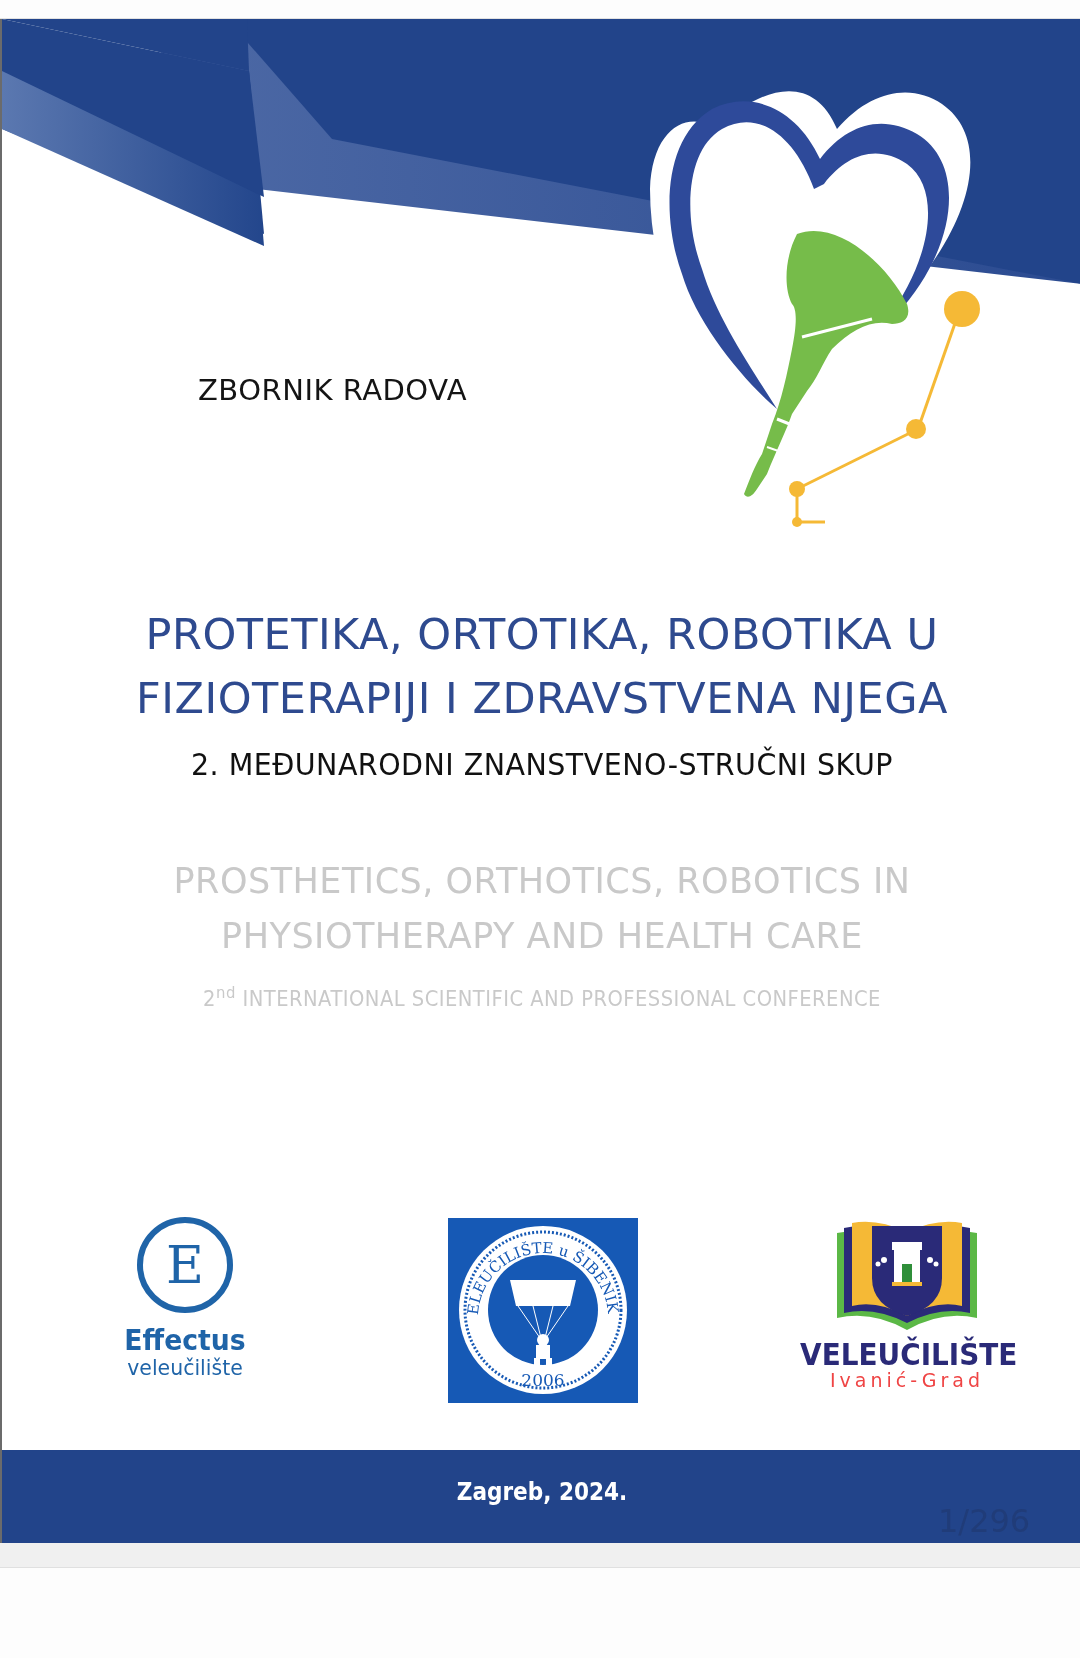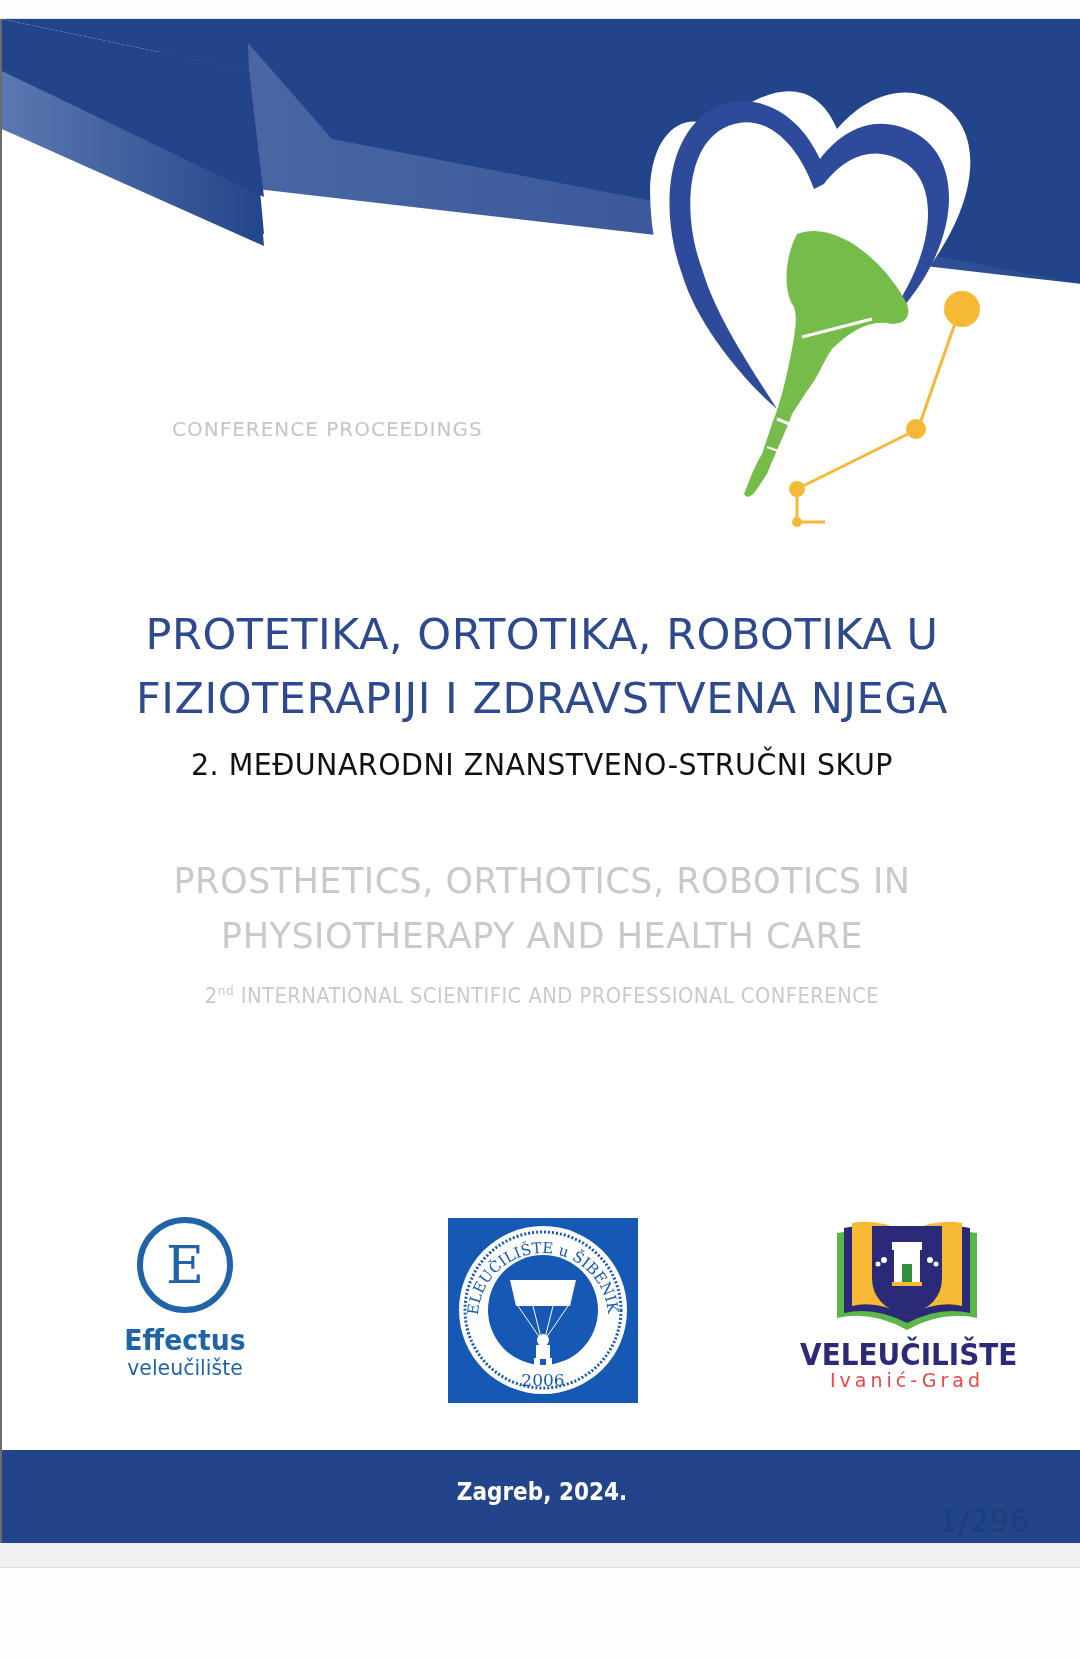--- a/index.html
+++ b/index.html
@@ -10,21 +10,21 @@
   .zbornik { position:absolute; left:196px; top:354px; font-family:"DejaVu Sans", sans-serif; font-size:29px; letter-spacing:0.5px; color:#141414; }
   .conf-proc { position:absolute; left:170px; top:398px; font-family:"DejaVu Sans", sans-serif; font-size:20px; letter-spacing:1px; color:#c4c4c4; }
   .title-hr { position:absolute; left:0; width:1080px; text-align:center; font-family:"DejaVu Sans", sans-serif; font-weight:normal; color:#2e4a8f; font-size:43px; letter-spacing:0.5px; }
   .t1 { top:590px; }
   .t2 { top:654px; }
   .sub-hr { position:absolute; left:0; width:1080px; top:728px; text-align:center; font-family:"DejaVu Sans", sans-serif; font-size:30px; color:#111; letter-spacing:0.5px; transform:scaleX(0.95); }
   .title-en { position:absolute; left:0; width:1080px; text-align:center; font-family:"DejaVu Sans", sans-serif; color:#c9c9c9; font-size:35px; letter-spacing:0.5px; }
   .e1 { top:842px; }
   .e2 { top:897px; }
   .sub-en { position:absolute; left:0; width:1080px; top:964px; text-align:center; font-family:"DejaVu Sans", sans-serif; font-size:21px; color:#c9c9c9; letter-spacing:0.5px; transform:scaleX(0.93); }
-  .sub-en sup { font-size:13px; }
+  .sub-en sup { font-size:16px; }
   .logo { position:absolute; }
   .effectus { left:108px; top:1194px; width:150px; text-align:center; }
   .eff-name { font-family:"DejaVu Sans", sans-serif; font-weight:bold; color:#1f64a8; font-size:29px; margin-top:6px; transform:scaleX(0.92); }
   .eff-sub { font-family:"DejaVu Sans", sans-serif; color:#1f64a8; font-size:22px; margin-top:-2px; transform:scaleX(0.93); }
   .sibenik { left:446px; top:1199px; width:190px; height:185px; background:#1659b5; }
   .ivanic { left:790px; top:1199px; width:230px; text-align:center; }
   .iv-name { font-family:"DejaVu Sans", sans-serif; font-weight:bold; color:#2a2a78; font-size:30px; transform:scaleX(0.93); margin-top:4px; }
   .iv-sub { font-family:"DejaVu Sans", sans-serif; color:#ef4444; font-size:19px; letter-spacing:4px; margin-top:-3px; }
   .footer { position:absolute; left:0; top:1431px; width:1080px; height:93px; background:#22448a; }
   .footer-city { position:absolute; left:0; width:1080px; top:28px; text-align:center; color:#fff; font-family:"DejaVu Sans", sans-serif; font-weight:bold; font-size:24px; transform:scaleX(0.9); }
@@ -73,21 +73,21 @@
       <line x1="916" y1="410" x2="795" y2="470"></line>
       <line x1="795" y1="470" x2="795" y2="503"></line>
       <line x1="795" y1="503" x2="823" y2="503"></line>
     </g>
     <circle cx="960" cy="290" r="18" fill="#f5b936"></circle>
     <circle cx="914" cy="410" r="10" fill="#f5b936"></circle>
     <circle cx="795" cy="470" r="8" fill="#f5b936"></circle>
     <circle cx="795" cy="503" r="5" fill="#f5b936"></circle>
   </svg>
 
-  <div class="conf-proc">CONFERENCE PROCEEDINGS</div>
+  <div class="zbornik">ZBORNIK RADOVA</div>
 
   <div class="title-hr t1">PROTETIKA, ORTOTIKA, ROBOTIKA U</div>
   <div class="title-hr t2">FIZIOTERAPIJI I ZDRAVSTVENA NJEGA</div>
   <div class="sub-hr">2. MEĐUNARODNI ZNANSTVENO-STRUČNI SKUP</div>
 
   <div class="title-en e1">PROSTHETICS, ORTHOTICS, ROBOTICS IN</div>
   <div class="title-en e2">PHYSIOTHERAPY AND HEALTH CARE</div>
   <div class="sub-en"><span>2</span><sup>nd</sup><span> INTERNATIONAL SCIENTIFIC AND PROFESSIONAL CONFERENCE</span></div>
 
   <div class="logo effectus">

